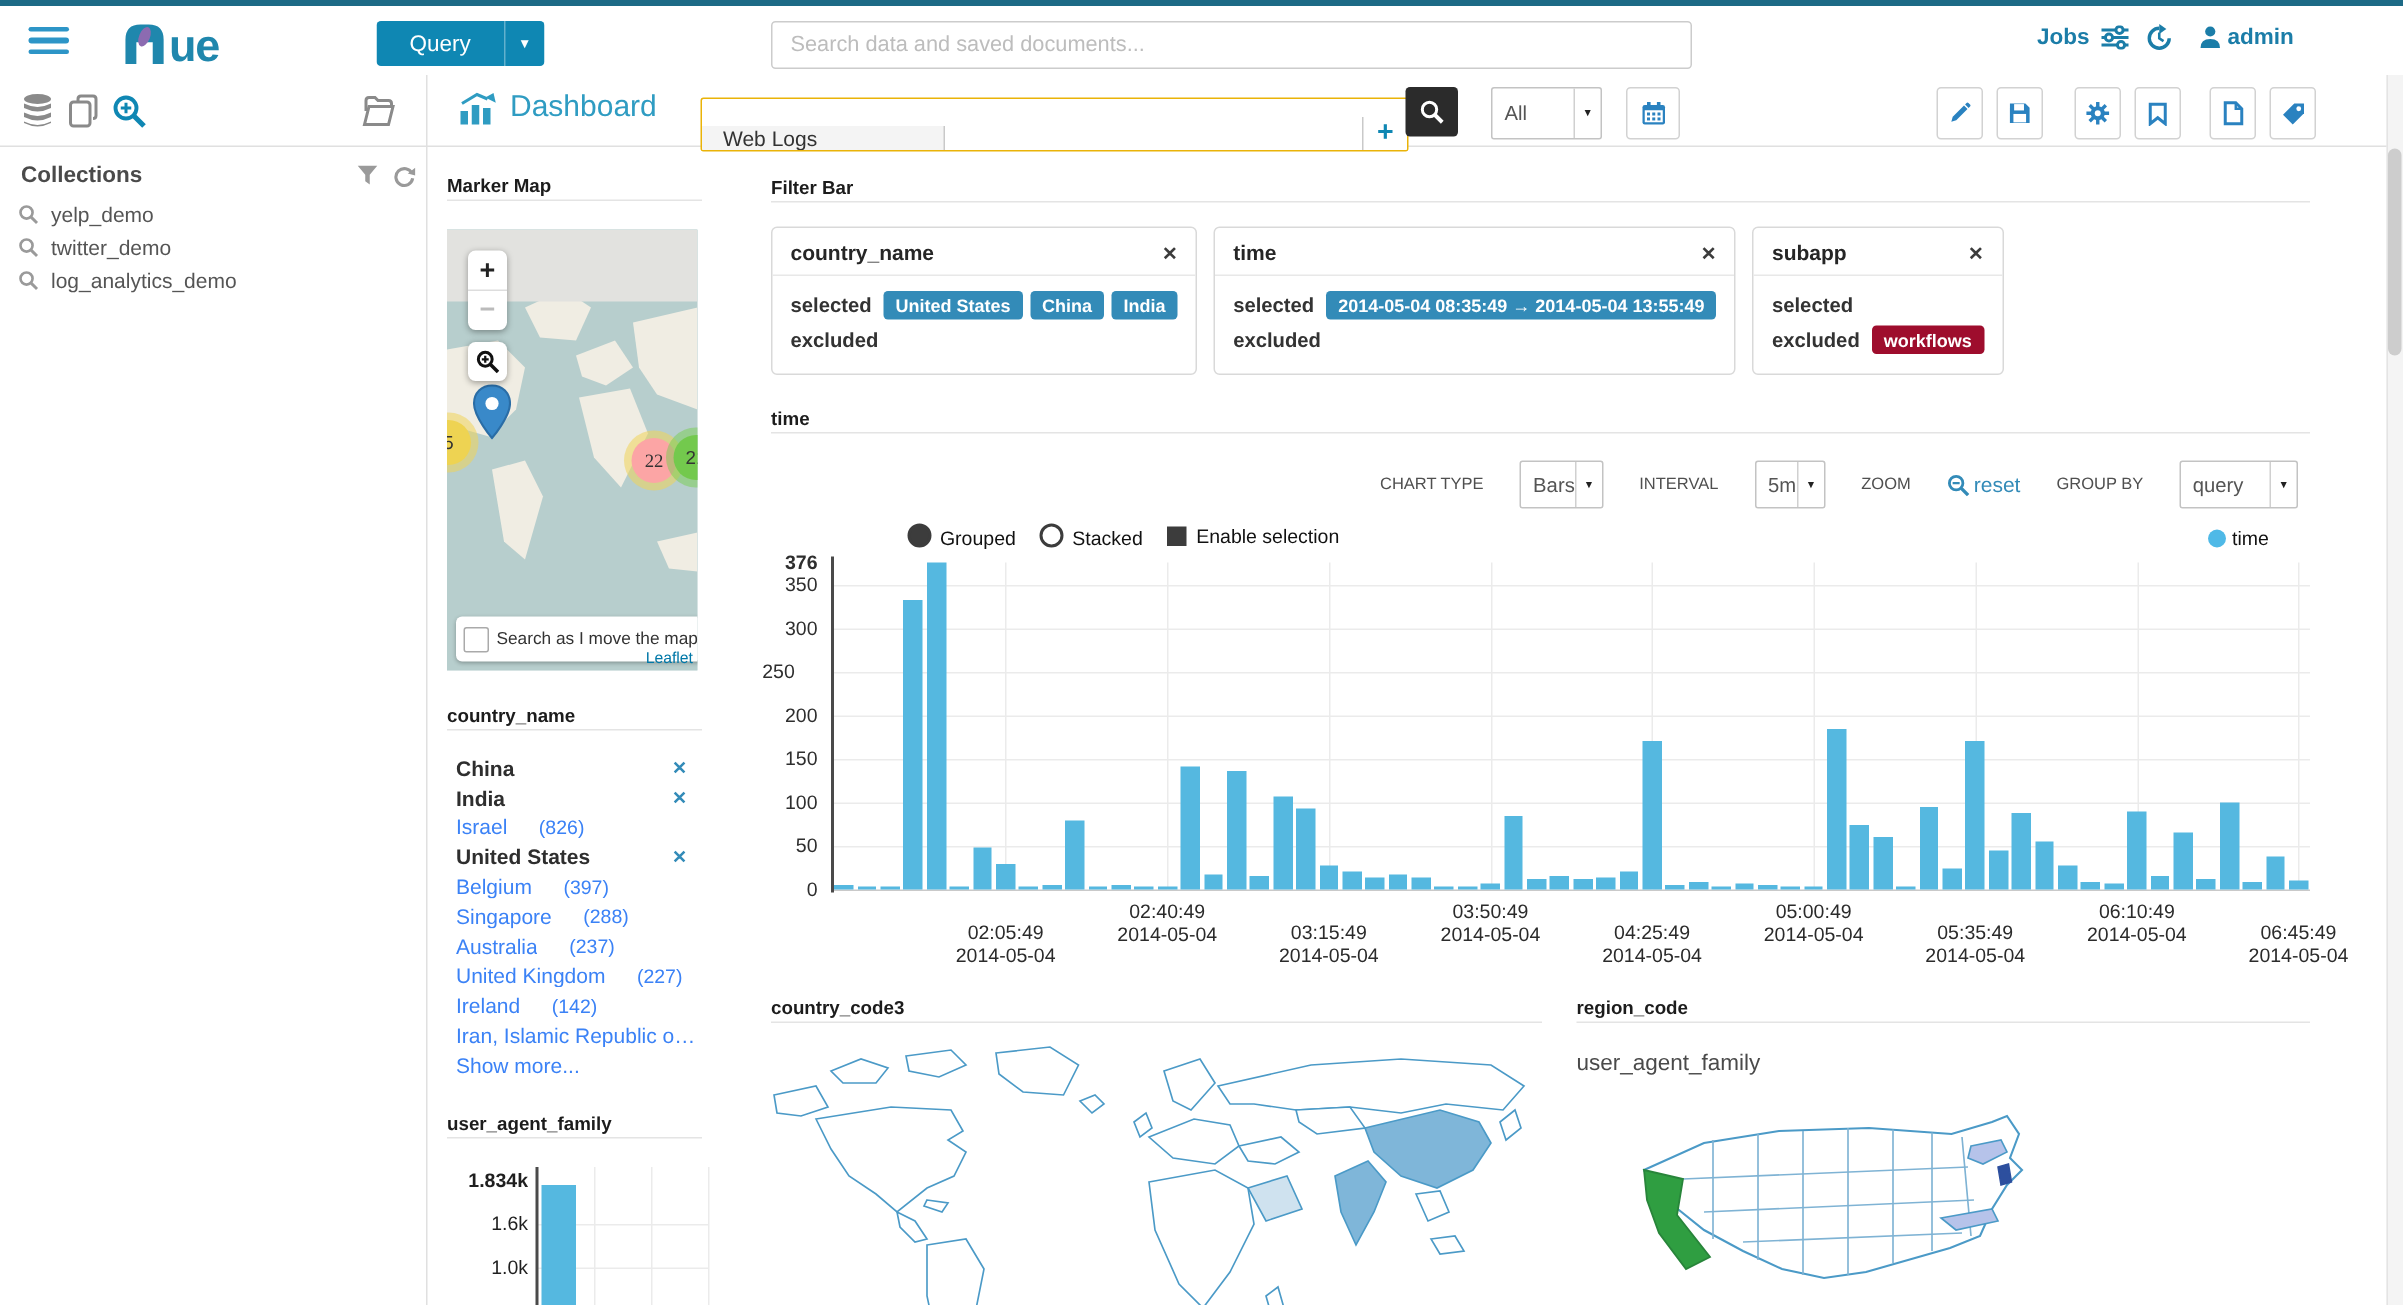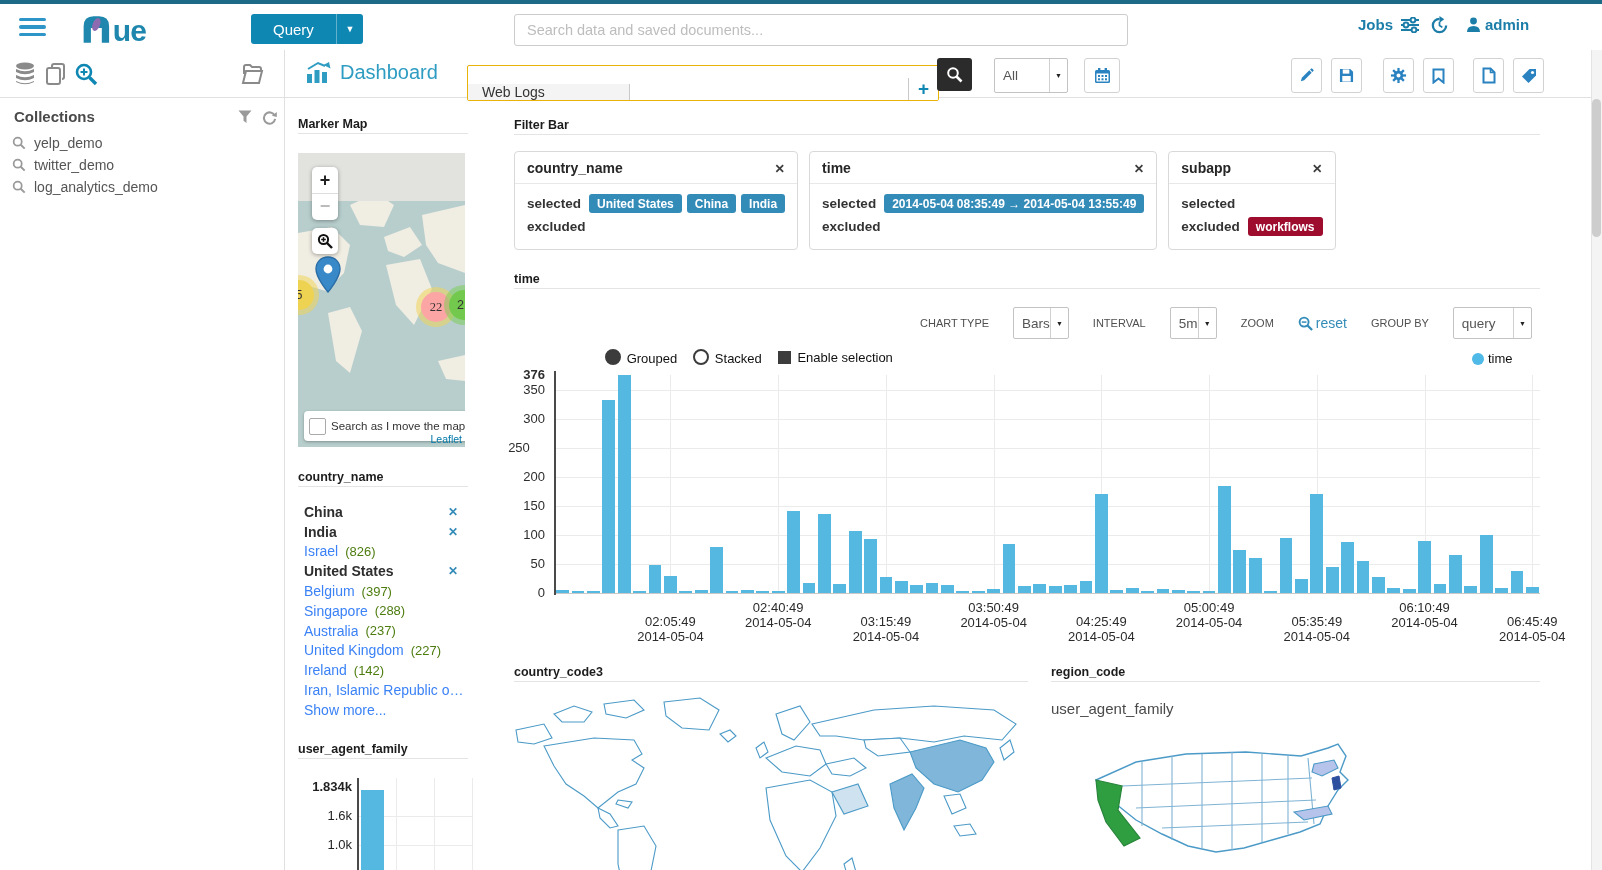--- a/index.html
+++ b/index.html
@@ -18,21 +18,21 @@
   #querybtn .qmain{background:#0f87b3;color:#fff;font-size:15px;display:flex;align-items:center;padding:0 22px;}
   #querybtn .qcaret{background:#0f87b3;border-left:1px solid rgba(255,255,255,.35);width:26px;display:flex;align-items:center;justify-content:center;color:#fff;font-size:9px;}
   #topsearch{position:absolute;left:514px;top:10px;width:588px;height:30px;border:1px solid #ccc;border-radius:3px;
      font-family:"Liberation Sans",sans-serif;font-size:14.5px;padding:0 12px;color:#444;outline:none;}
   #topsearch::placeholder{color:#bdbdbd;}
   .navright{position:absolute;top:12px;display:flex;align-items:center;font-weight:700;color:#1b7da8;font-size:15px;cursor:pointer;}
   
   #toolbar{position:absolute;left:0;top:50px;width:1602px;height:47px;background:#fff;border-bottom:1px solid #e0e0e0;}
   #sb-border{position:absolute;left:284px;top:50px;width:1px;height:820px;background:#e0e0e0;}
   .sico{position:absolute;top:62px;cursor:pointer;}
-  #dashtitle{position:absolute;left:306px;top:60px;display:flex;align-items:center;gap:8px;color:#2f9cc2;font-size:20px;}
+  #dashtitle{position:absolute;left:306px;top:60px;display:flex;align-items:flex-start;gap:8px;color:#2f9cc2;font-size:20px;}
   #igroup{position:absolute;left:467px;top:65px;height:34px;display:flex;border:1px solid #eab308;border-radius:2px;overflow:hidden;align-items:flex-end;}
   #igroup .addon{background:#f4f4f4;border-right:1px solid #c9c9c9;display:flex;align-items:center;padding:0 14px;font-size:14px;color:#333;width:133px;}
   #igroup input{border:none;outline:none;width:262px;font-size:14px;padding:0 8px;font-family:"Liberation Sans",sans-serif;}
   #igroup .plus{width:29px;display:flex;align-items:center;justify-content:center;border-left:1px solid #c9c9c9;color:#0f87b3;font-size:19px;font-weight:700;cursor:pointer;background:#fff;}
   #blacksearch{position:absolute;left:937px;top:58px;width:35px;height:33px;background:#2b2b2b;border-radius:3px;display:flex;align-items:center;justify-content:center;cursor:pointer;}
   .fsel{display:flex;align-items:center;border:1px solid #c3c3c3;border-radius:2px;background:#fff;font-size:13.5px;color:#555;cursor:pointer;}
   .fsel .val{padding-left:8px;flex:1;white-space:nowrap;overflow:hidden;}
   .fsel .car{width:17px;align-self:stretch;margin-left:auto;border-left:1px solid #d0d0d0;display:flex;align-items:center;justify-content:center;font-size:7px;color:#222;}
   #allsel{position:absolute;left:994px;top:58px;width:72px;height:33px;}
   .tbtn{position:absolute;top:58px;width:29px;height:33px;border:1px solid #d2d2d2;border-radius:3px;background:#fff;display:flex;align-items:center;justify-content:center;cursor:pointer;}
@@ -54,21 +54,21 @@
   .cluster{position:absolute;border-radius:50%;display:flex;align-items:center;justify-content:center;cursor:pointer;}
   .cluster .inner{border-radius:50%;width:30px;height:30px;display:flex;align-items:center;justify-content:center;font-size:12.5px;color:#333;}
   #mapsearchbar{position:absolute;left:6px;top:258px;width:156px;height:30px;background:#fff;border-radius:4px;box-shadow:0 1px 3px rgba(0,0,0,.3);display:flex;align-items:center;gap:5px;padding:0 5px;font-size:11.5px;color:#333;white-space:nowrap;overflow:hidden;}
   #mapsearchbar .cb{width:15px;height:15px;border:1px solid #aaa;border-radius:2px;background:#fff;flex:none;}
   #leaflet{position:absolute;right:3px;top:280px;font-size:10.5px;color:#0078A8;cursor:pointer;}
   
   #facetlist{position:absolute;left:304px;top:502px;width:162px;}
   .frow2{display:flex;align-items:center;height:19.8px;font-size:14px;}
   .frow2 .flink{color:#3b82f6;cursor:pointer;white-space:nowrap;overflow:hidden;text-overflow:ellipsis;}
   .frow2 .fsel-label{color:#2e2e2e;font-weight:700;flex:1;}
-  .frow2 .fcount{color:#4d7c0f;font-size:13px;margin-left:7px;}
+  .frow2 .fcount{color:#3b82f6;font-size:13px;margin-left:21px;}
   .frow2 .fx{color:#338bb8;font-weight:700;font-size:12px;margin-right:8px;cursor:pointer;}
   
   #filter-cards{position:absolute;left:514px;top:151px;display:flex;gap:11px;align-items:flex-start;}
   .fcard{border:1px solid #d9d9d9;border-radius:4px;background:#fff;}
   .fcard-h{display:flex;align-items:center;padding:8px 12px 7px;border-bottom:1px solid #e8e8e8;}
   .fcard-h .nm{font-size:14px;font-weight:700;color:#262626;}
   .fcard-h .fx{margin-left:auto;padding-left:40px;color:#3c3c3c;font-weight:700;font-size:12.5px;cursor:pointer;}
   .fcard-b{padding:8px 12px 11px;}
   .frow{display:flex;align-items:flex-start;gap:8px;min-height:21px;margin-top:2px;}
   .frow .lbl{font-size:13.5px;font-weight:700;color:#333;line-height:19px;}

